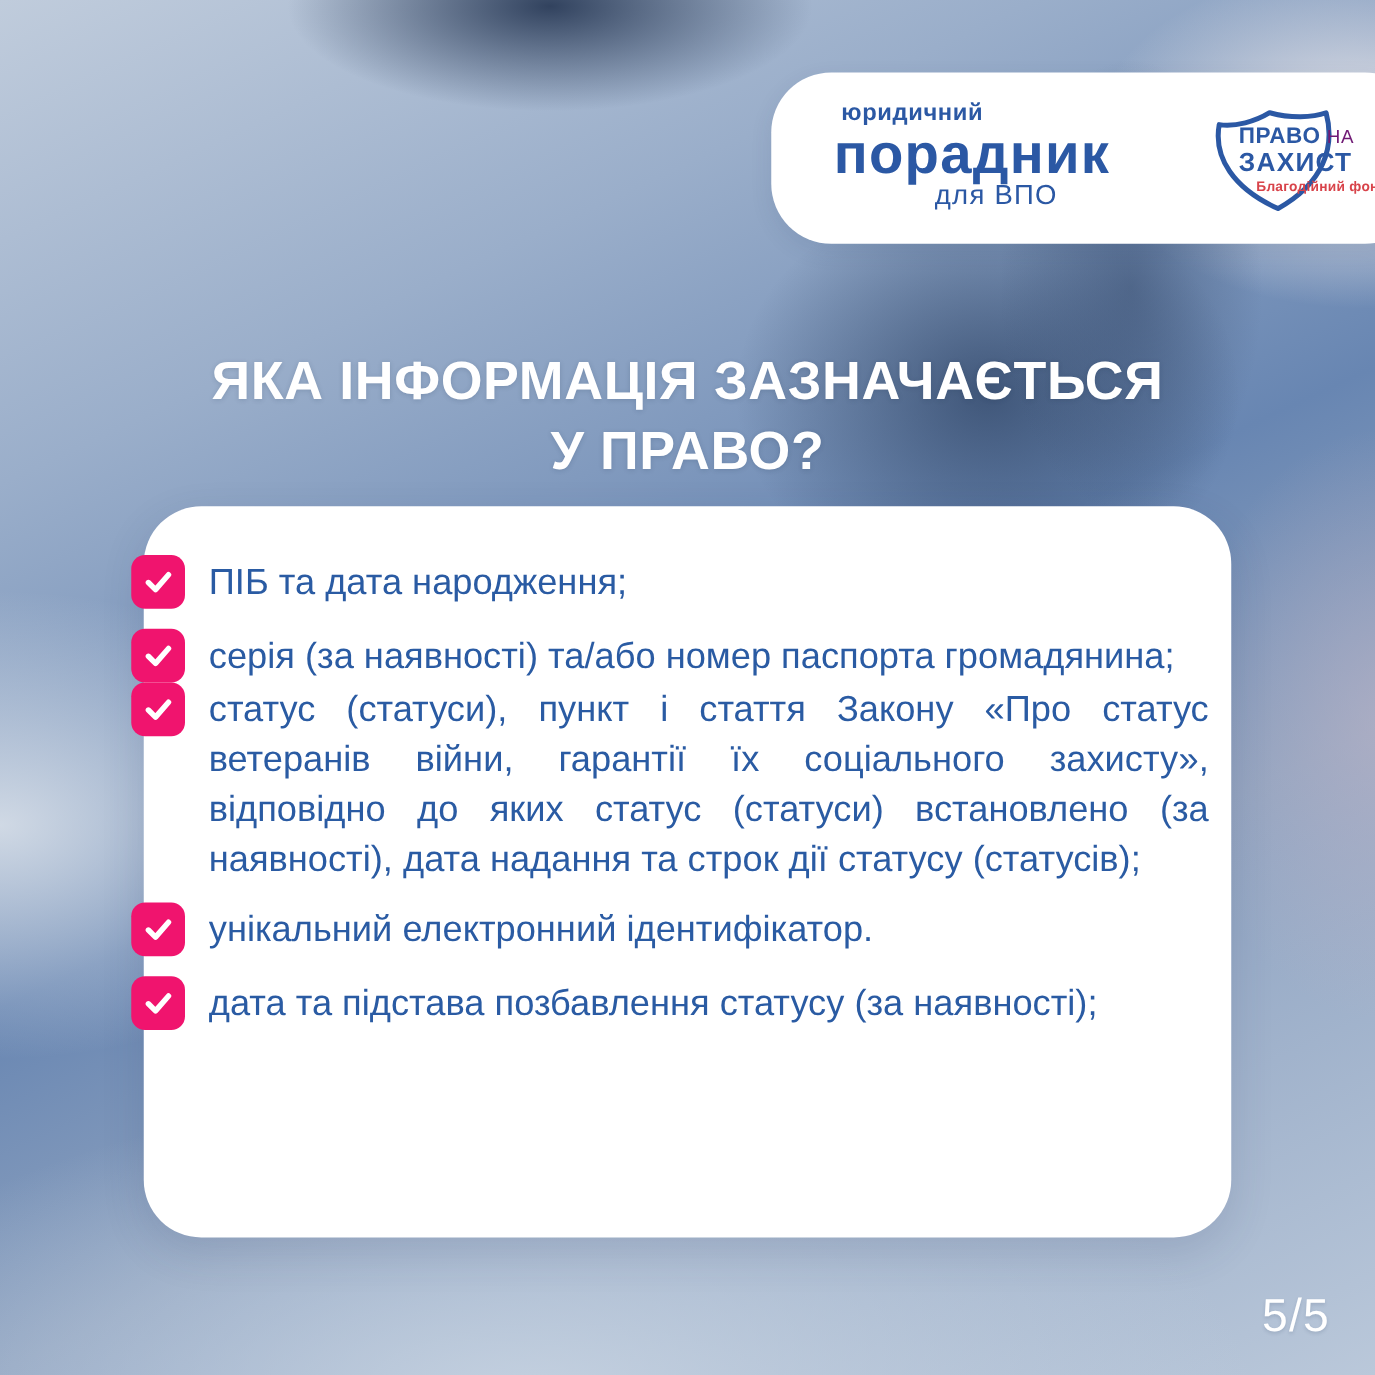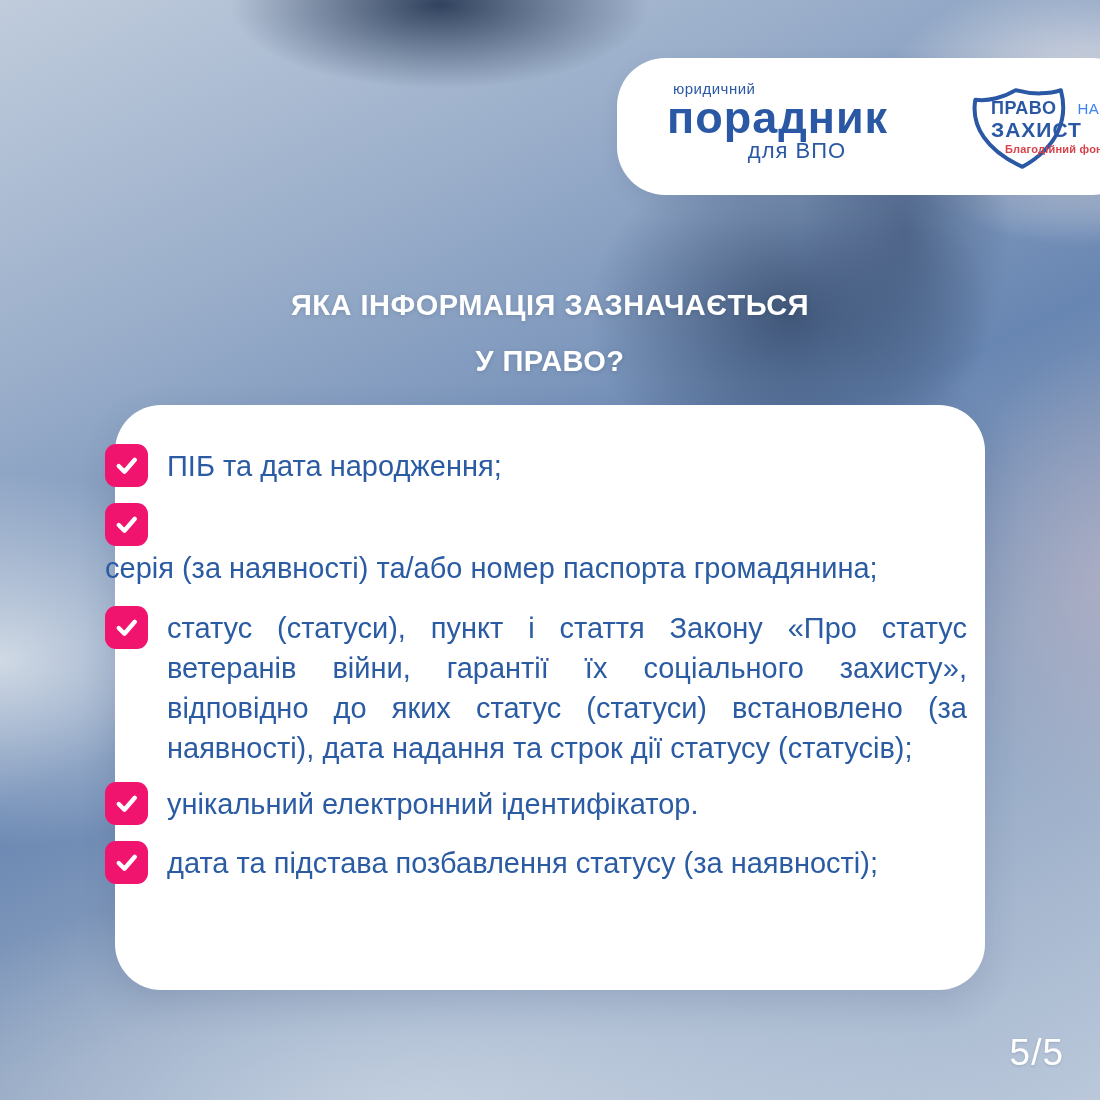--- a/index.html
+++ b/index.html
@@ -24,49 +24,49 @@
     background-color:#8fa3c0;
   }
 
   
   .logo-pill{
     position:absolute;left:617px;top:58px;width:523px;height:137px;
     background:#ffffff;border-radius:48px;
     box-shadow:0 6px 18px rgba(40,60,100,.10);
   }
   .brand{position:absolute;left:50px;top:22px;width:260px;color:var(--brand-blue,#2b58a4);}
-  .brand-top{font-size:15px;font-weight:400;letter-spacing:.5px;margin-left:6px;}
+  .brand-top{font-size:19px;font-weight:700;letter-spacing:.5px;margin-left:6px;}
   .brand-main{font-size:45px;font-weight:700;letter-spacing:1px;line-height:46px;margin-top:-2px;}
   .brand-sub{font-size:22px;font-weight:400;text-align:center;margin-top:-3px;letter-spacing:1px;}
   .partner{position:absolute;left:348px;top:26px;width:160px;height:88px;}
   .shield-svg{position:absolute;left:0;top:0;}
   .partner-text{position:absolute;left:26px;top:14px;white-space:nowrap;}
   .partner-row1{font-size:18px;line-height:20px;}
   .pw1{font-weight:700;color:var(--brand-blue,#2b58a4);letter-spacing:.5px;}
-  .pw2{font-weight:400;color:#3b82f6;font-size:15px;letter-spacing:.5px;padding-left:16px;}
+  .pw2{font-weight:400;color:#701a75;font-size:15px;letter-spacing:.5px;}
   .pw3{font-weight:700;color:var(--brand-blue,#2b58a4);font-size:21px;line-height:22px;letter-spacing:1px;}
   .partner-tagline{font-size:11px;color:var(--brand-red,#d8434a);font-weight:700;margin-top:2px;margin-left:14px;letter-spacing:.2px;}
 
   
   .title{
     position:absolute;left:0;right:0;top:277px;
     text-align:center;color:#ffffff;font-weight:700;
-    font-size:29px;line-height:56px;letter-spacing:.5px;
+    font-size:43px;line-height:56px;letter-spacing:.5px;
     text-shadow:0 1px 4px rgba(30,50,80,.18);
   }
 
   
   .card{
     position:absolute;left:115px;top:405px;width:870px;height:585px;
     background:#ffffff;border-radius:46px;
     box-shadow:0 12px 34px rgba(40,60,100,.14);
   }
   .checklist{position:absolute;left:105px;top:444px;width:862px;}
   .item{display:flex;align-items:flex-start;margin-bottom:16px;}
-  .item.mb18{margin-bottom:18px;flex-direction:column;}
+  .item.mb18{margin-bottom:0;}
   .item.mb14{margin-bottom:14px;}
   .check{
     width:43px;height:43px;border-radius:11px;flex:none;
     background:var(--accent-pink,#f0146e);
     display:flex;align-items:center;justify-content:center;
     margin-right:19px;
   }
   .item-text{
     flex:1;color:var(--text-blue,#2a5ba3);
     font-size:29px;line-height:40px;padding-top:2px;

